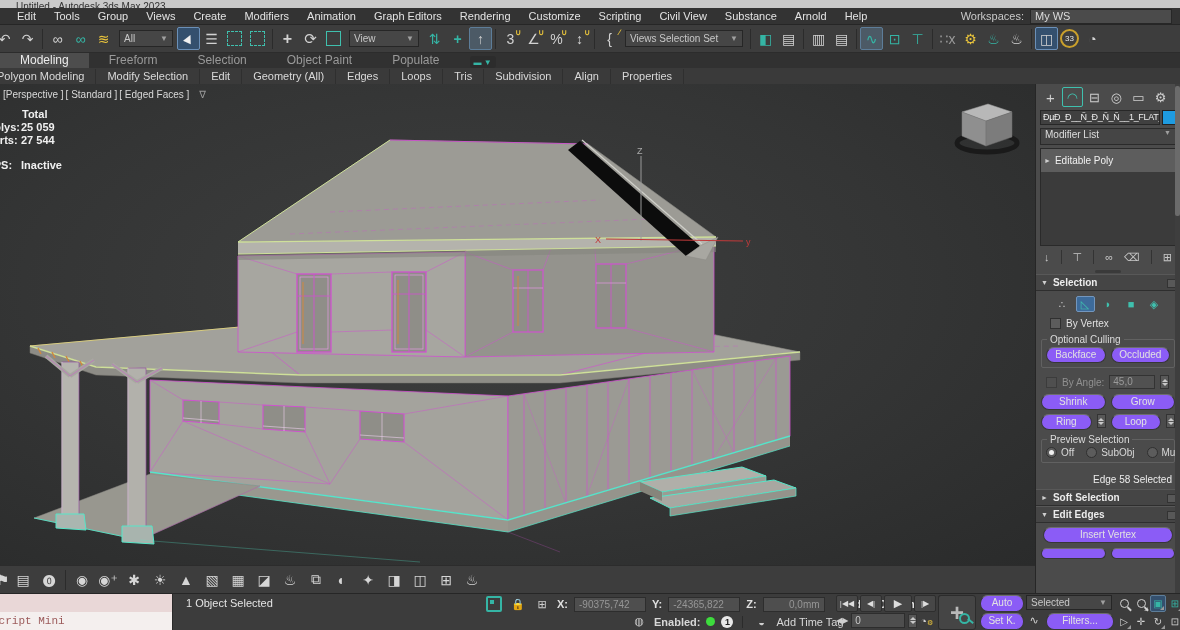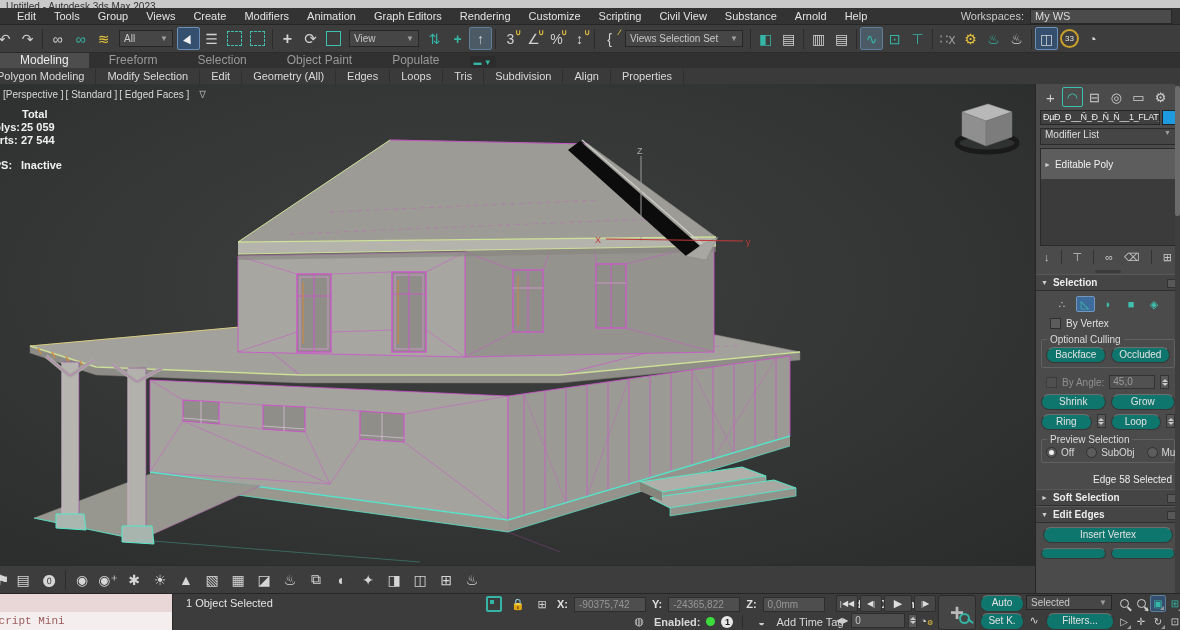--- a/index.html
+++ b/index.html
@@ -1,20 +1,20 @@
 <!DOCTYPE html>
 <html><head>
 <meta charset="utf-8">
 <style>
   html,body{margin:0;padding:0;background:#222;}
   #app{position:relative;width:1180px;height:630px;background:#3c3c3c;overflow:hidden;
        font-family:"Liberation Sans",sans-serif;font-size:11px;color:#d8d8d8;}
   
   .titlebar{position:absolute;left:0;top:0;width:1180px;height:8px;background:#c9c9c9;color:#333;
-            font-size:10px;line-height:13px;padding-left:6px;overflow:hidden;box-sizing:border-box;}
+            font-size:10px;line-height:13px;padding-left:16px;overflow:hidden;box-sizing:border-box;}
   .menubar{position:absolute;left:0;top:8px;width:1180px;height:17px;background:#333333;
            border-bottom:1px solid #262626;display:flex;align-items:center;padding-left:8px;box-sizing:border-box;}
   .menu-item{padding:0 9px;color:#e3e3e3;font-size:11px;line-height:16px;cursor:default;}
   .workspaces{margin-left:auto;display:flex;align-items:center;padding-right:8px;}
   .ws-label{color:#c9c9c9;}
   .ws-dd{background:#4b4b4b;border:1px solid #272727;margin-left:6px;width:132px;height:13px;
          padding:0 4px;color:#dcdcdc;display:flex;align-items:center;}
   
   .toolbar{position:absolute;left:0;top:25px;width:1180px;height:28px;background:#3d3d3d;
            border-bottom:1px solid #2c2c2c;display:flex;align-items:center;padding:0 2px;box-sizing:border-box;}
@@ -62,41 +62,41 @@
   .cp-tabs{display:flex;align-items:center;height:26px;padding:0 6px 0 4px;gap:1px;}
   .cp-tab{width:21px;height:20px;display:flex;align-items:center;justify-content:center;color:#cfcfcf;font-size:13px;}
   .cp-tab.active{border:1px solid #3fc0ae;border-radius:2px;color:#3fc0ae;box-sizing:border-box;}
   .cp-name{display:flex;align-items:center;margin:0 4px 3px 4px;height:15px;}
   .cp-name .field{flex:1;background:#404040;border:1px solid #272727;color:#ececec;font-size:9px;
                   letter-spacing:-0.3px;white-space:nowrap;overflow:hidden;height:13px;line-height:13px;padding:0 2px;}
   .cp-swatch{width:12px;height:13px;background:#1e9be0;border:1px solid #222;margin-left:2px;flex:none;}
   .cp-modlist{margin:0 4px 3px 4px;height:15px;background:#454545;border:1px solid #2a2a2a;
               display:flex;justify-content:space-between;padding:0 4px;color:#dedede;}
   .cp-stack{margin:0 4px;height:96px;background:#3b3b3b;border:1px solid #2a2a2a;}
-  .stack-row{height:30px;background:#5d5d5d;color:#f0f0f0;display:flex;align-items:center;padding:0 3px;gap:4px;}
+  .stack-row{height:23px;background:#5d5d5d;color:#f0f0f0;display:flex;align-items:center;padding:0 3px;gap:4px;}
   .stack-row .tri{font-size:7px;color:#cfcfcf;}
   .stack-tools{height:22px;display:flex;align-items:center;justify-content:space-between;padding:0 8px;}
   .stack-tools .sico{color:#c8c8c8;font-size:11px;}
   .stack-tools .sdiv{width:1px;height:14px;background:#333;}
   .grip{height:6px;display:flex;align-items:center;justify-content:center;}
   .grip .bar{width:26px;height:3px;background:#3a3a3a;border-radius:2px;}
   .roll{background:#454545;border-top:1px solid #585858;border-bottom:1px solid #2e2e2e;height:15px;
         display:flex;align-items:center;padding:0 5px;font-weight:bold;color:#ececec;position:relative;}
   .roll .rarr{font-size:7px;margin-right:5px;color:#cfcfcf;}
   .roll .pinbx{position:absolute;right:4px;top:4px;width:7px;height:7px;background:#585858;border:1px solid #333;}
   .so-row{display:flex;justify-content:center;gap:4px;padding:5px 0 4px;}
   .so-ico{width:19px;height:16px;display:flex;align-items:center;justify-content:center;font-size:11px;color:#3fc0ae;}
   .so-ico.vert{color:#cfcfcf;font-size:10px;}
   .so-ico.active{background:#3d6b9b;border:1px solid #7396bd;box-sizing:border-box;border-radius:2px;}
   .cb-row{display:flex;align-items:center;gap:5px;padding:2px 0 3px 14px;color:#e0e0e0;}
   .chk{width:9px;height:9px;background:#5c5c5c;border:1px solid #303030;flex:none;}
   .chk.dis{background:#4f4f4f;border-color:#3c3c3c;}
   .grp{border:1px solid #616161;border-radius:2px;position:relative;margin:7px 5px 5px;padding:7px 4px 4px;}
   .grp .leg{position:absolute;top:-6px;left:5px;background:#4b4b4b;padding:0 3px;color:#dcdcdc;}
-  .btn{background:#0f766e;border:1px solid #373737;border-top-color:#6e6e6e;border-radius:8px;color:#e2e2e2;
+  .btn{background:#8b5cf6;border:1px solid #373737;border-top-color:#6e6e6e;border-radius:8px;color:#e2e2e2;
        text-align:center;font-size:10px;height:14px;line-height:14px;cursor:default;}
   .btnrow{display:flex;gap:5px;justify-content:center;padding:2px 5px;}
   .btnrow .btn{flex:1;}
   .dim-t{color:#909090;}
   .valbox{background:#515151;border:1px solid #333;color:#9a9a9a;height:12px;line-height:12px;
           padding:0 3px;width:38px;font-size:10px;}
   .spin{width:9px;height:14px;background:#585858;border:1px solid #333;display:flex;flex-direction:column;
         align-items:center;justify-content:center;gap:1px;flex:none;box-sizing:border-box;}
   .spin i{display:block;width:0;height:0;border-left:3px solid transparent;border-right:3px solid transparent;}
   .spin i.up{border-bottom:3px solid #c9c9c9;}
@@ -115,21 +115,21 @@
   .listener .rowp{height:18px;background:#e9d7d7;}
   .listener .roww{height:19px;background:#f4efee;color:#9c5b5b;font-family:"Liberation Mono",monospace;
                   font-size:11px;line-height:18px;padding-left:2px;margin-left:-10px;}
   .statmsg{position:absolute;left:178px;top:0;width:300px;height:37px;}
   .statmsg .l1{line-height:18px;color:#e4e4e4;padding-left:8px;}
   .statmsg .l2{line-height:18px;color:#d0d0d0;padding-left:8px;}
   .coords{position:absolute;left:485px;top:2px;height:16px;display:flex;align-items:center;gap:6px;}
   .coords .lbl{color:#e0e0e0;font-weight:bold;}
   .cfield{background:#4e4e4e;border:1px solid #2d2d2d;color:#969696;height:13px;line-height:13px;
           padding:0 4px;width:62px;font-size:10px;}
-  .cfield.small{width:52px;}
+  .cfield.small{width:52px;text-align:right;}
   .sico-btn{width:18px;height:16px;display:flex;align-items:center;justify-content:center;color:#cfcfcf;font-size:11px;}
   .isol{width:12px;height:12px;border:2px solid #35b5a5;border-radius:2px;position:relative;}
   .isol::after{content:'';position:absolute;left:2px;top:2px;width:4px;height:4px;background:#35b5a5;}
   .animrow{position:absolute;left:630px;top:19px;height:17px;display:flex;align-items:center;gap:6px;}
   .greendot{width:9px;height:9px;border-radius:50%;background:#3ddc3d;}
   .badge1{width:12px;height:12px;border-radius:50%;background:#e8e8e8;color:#222;font-size:9px;font-weight:bold;
           display:flex;align-items:center;justify-content:center;}
   .transport{position:absolute;left:836px;top:1px;display:flex;gap:2px;}
   .tpb{background:#474747;border:1px solid #2e2e2e;color:#dedede;height:15px;min-width:16px;
        display:flex;align-items:center;justify-content:center;font-size:8px;padding:0 2px;border-radius:2px;}

